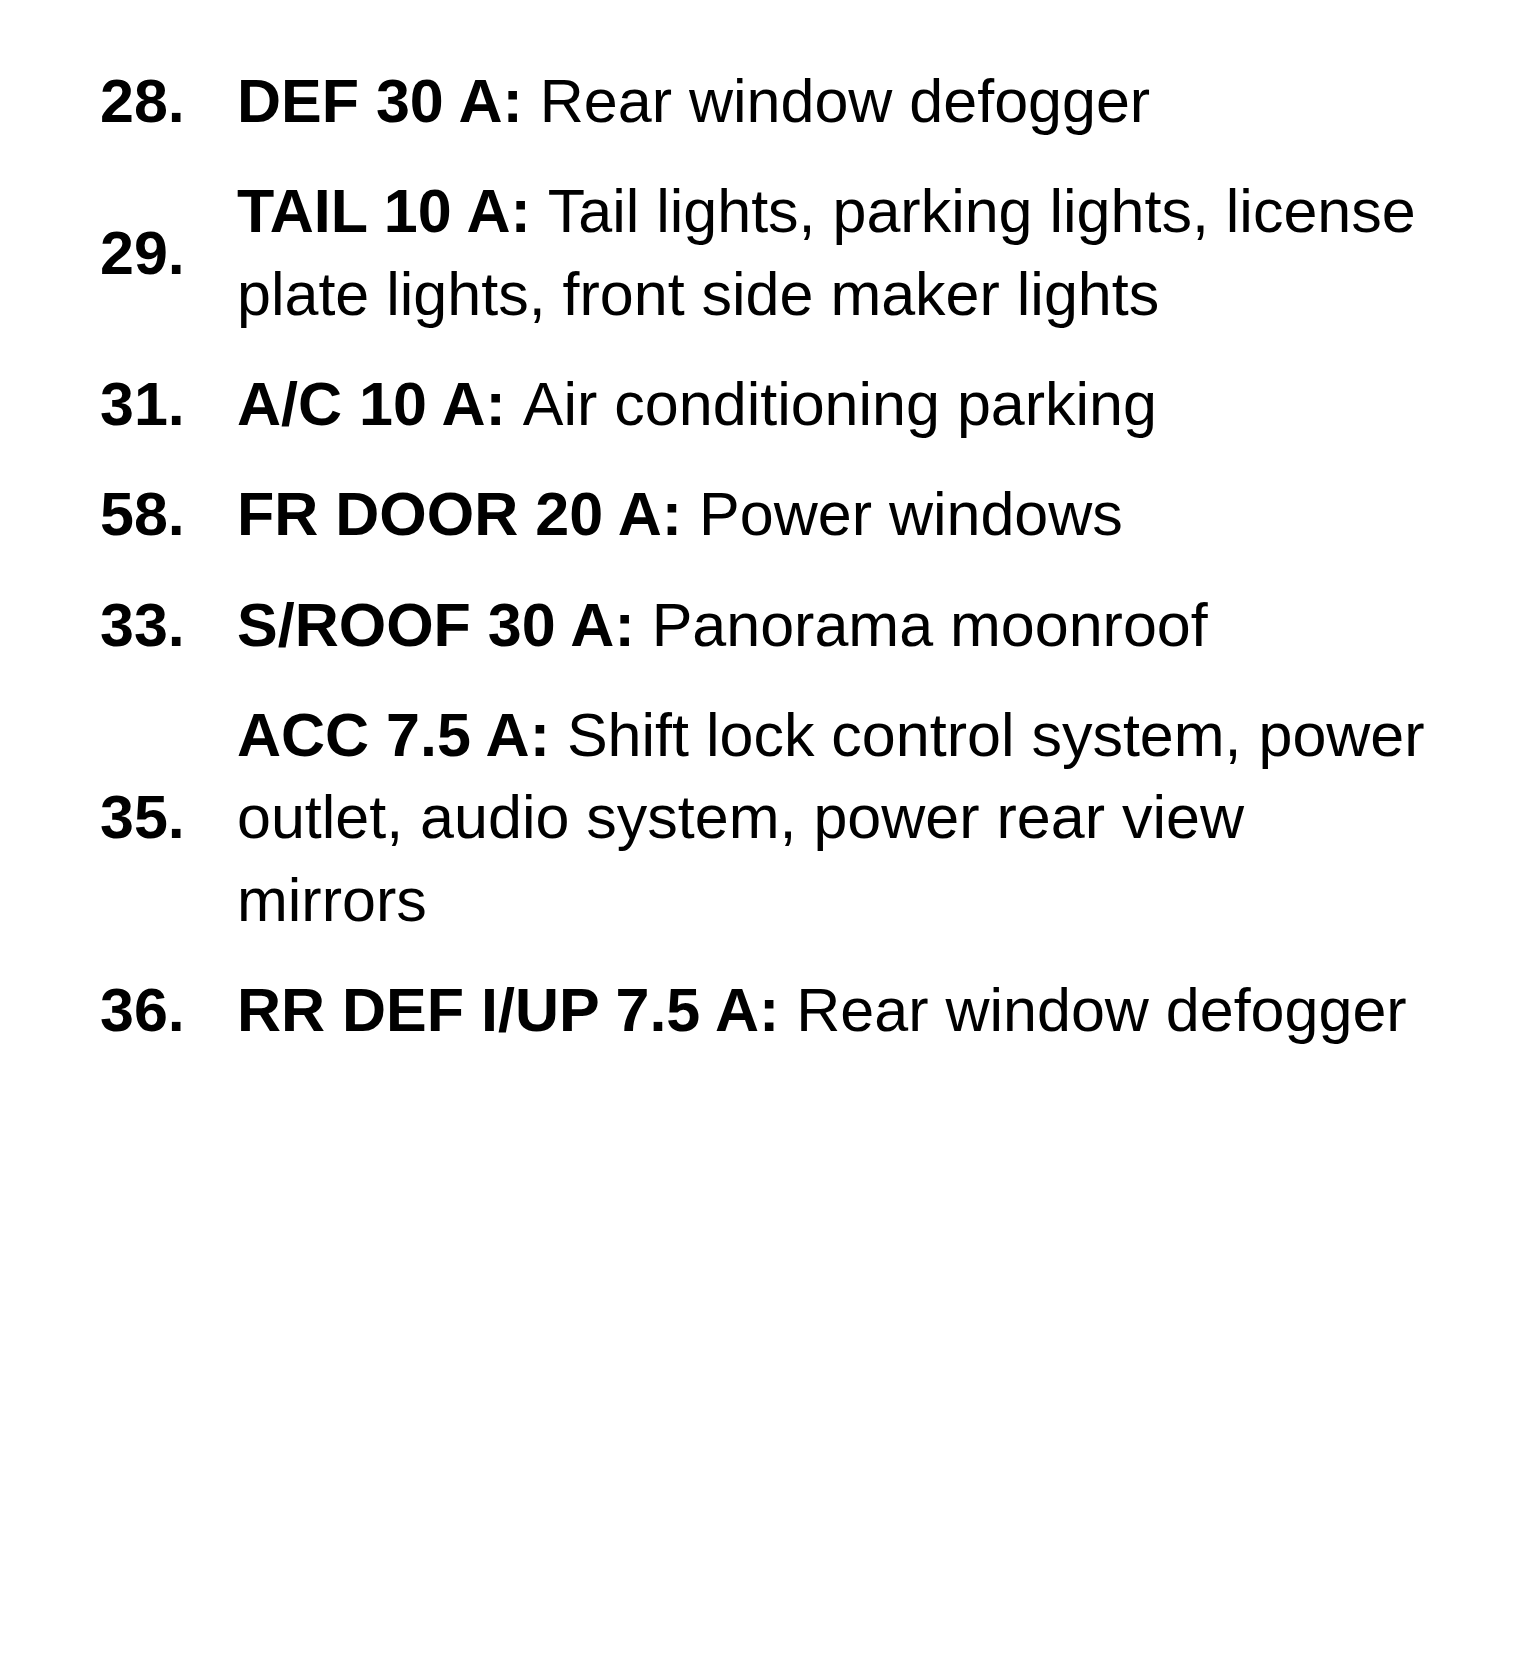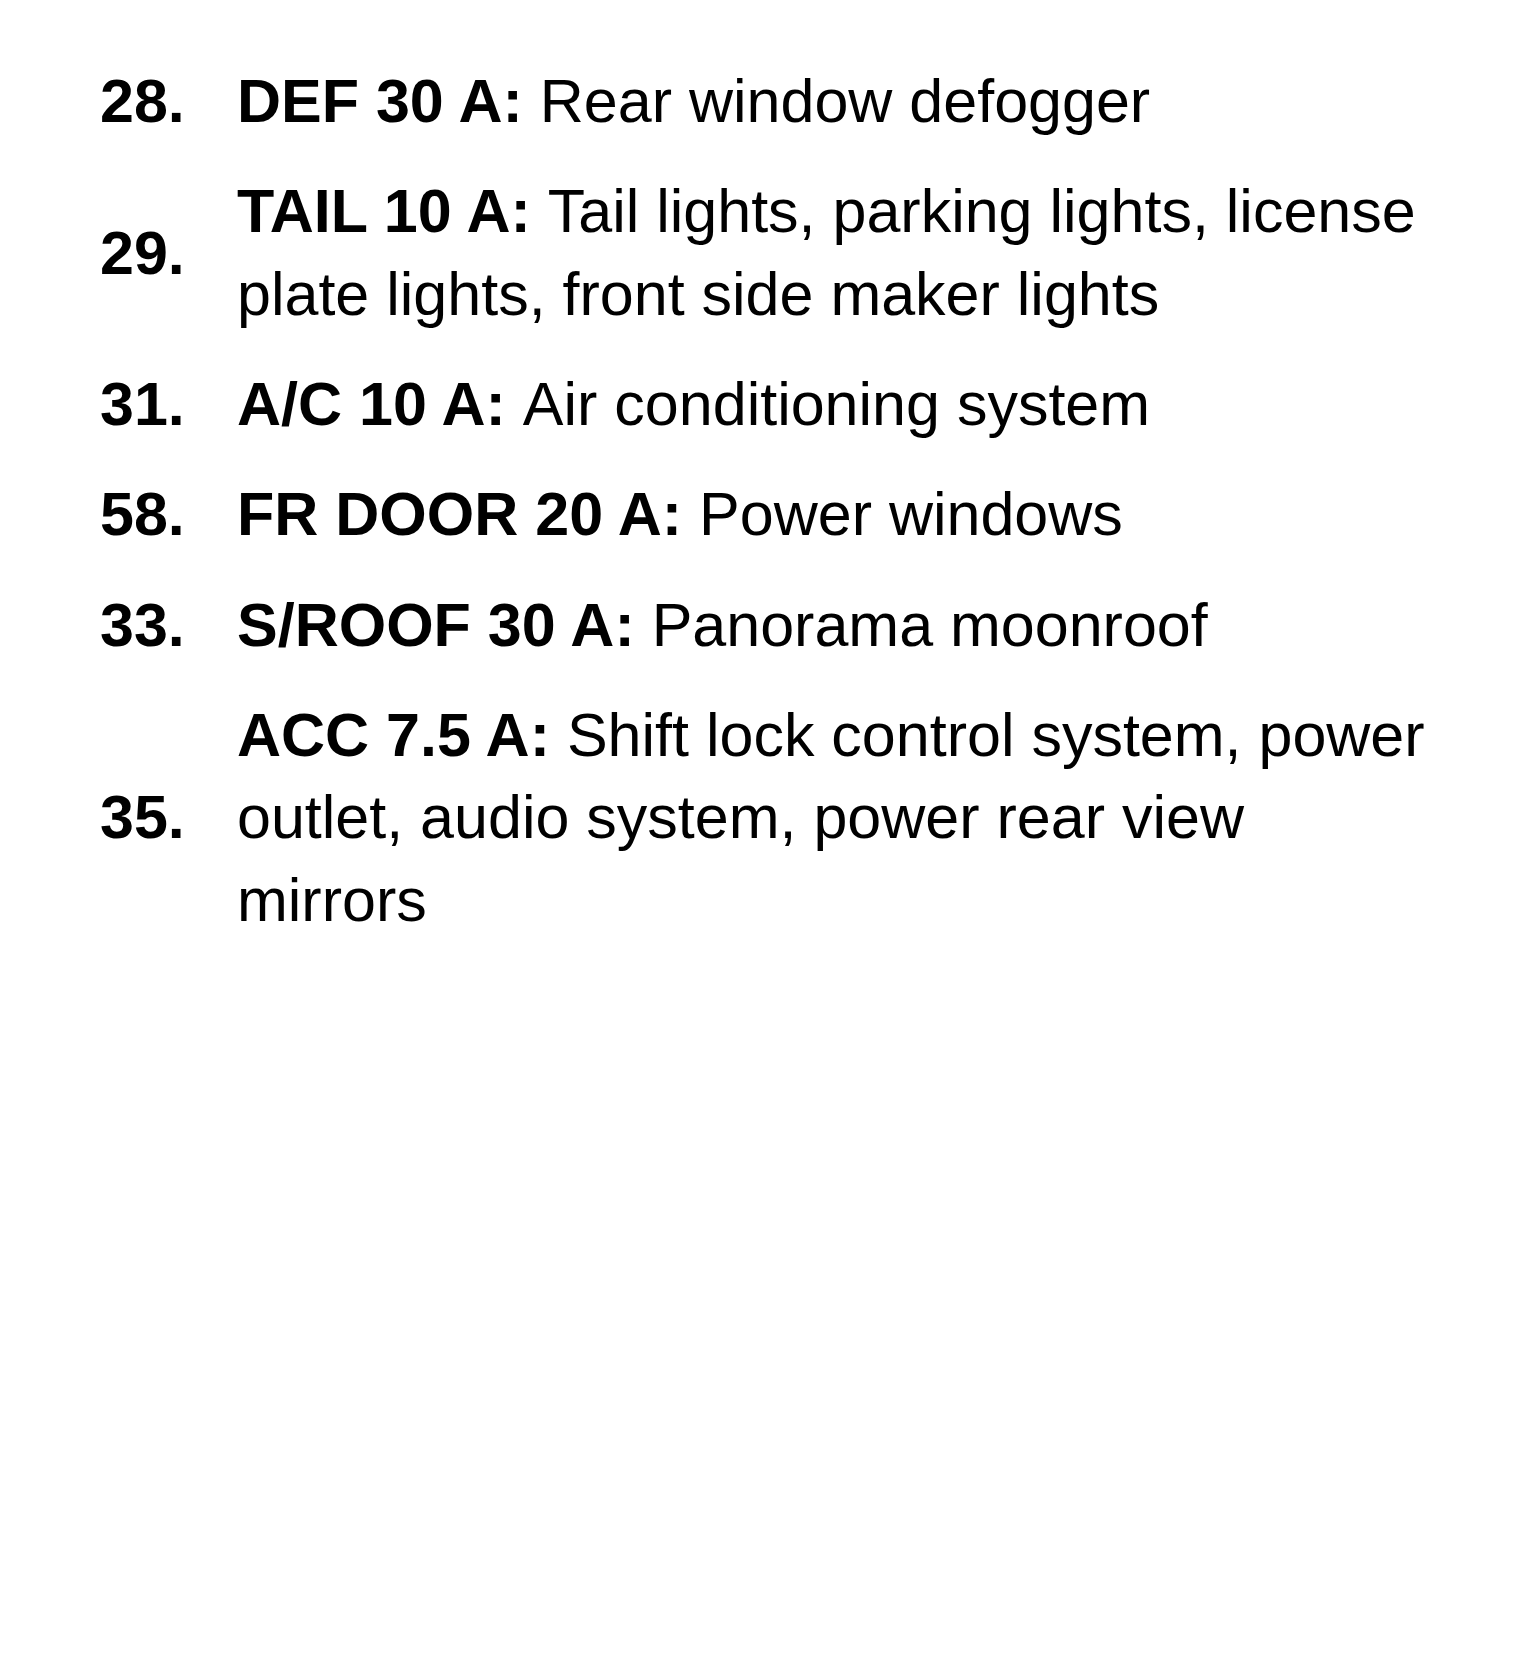--- a/index.html
+++ b/index.html
@@ -56,27 +56,31 @@
 <li class="fuse-item">
       <span class="fuse-number">28.</span>
       <div class="fuse-content"><span class="fuse-code">DEF 30 A: </span><span class="fuse-desc">Rear window defogger</span></div>
     </li>
     <li class="fuse-item">
       <span class="fuse-number">29.</span>
       <div class="fuse-content"><span class="fuse-code">TAIL 10 A: </span><span class="fuse-desc">Tail lights, parking lights, license plate lights, front side maker lights</span></div>
     </li>
     <li class="fuse-item">
       <span class="fuse-number">31.</span>
-      <div class="fuse-content"><span class="fuse-code">A/C 10 A: </span><span class="fuse-desc">Air conditioning system</span></div>
+      <div class="fuse-content"><span class="fuse-code">A/C 10 A: </span><span class="fuse-desc">Air conditioning parking</span></div>
     </li>
     <li class="fuse-item">
       <span class="fuse-number">58.</span>
       <div class="fuse-content"><span class="fuse-code">FR DOOR 20 A: </span><span class="fuse-desc">Power windows</span></div>
     </li>
     <li class="fuse-item">
       <span class="fuse-number">33.</span>
       <div class="fuse-content"><span class="fuse-code">S/ROOF 30 A: </span><span class="fuse-desc">Panorama moonroof</span></div>
     </li>
     <li class="fuse-item">
       <span class="fuse-number">35.</span>
       <div class="fuse-content"><span class="fuse-code">ACC 7.5 A: </span><span class="fuse-desc">Shift lock control system, power outlet, audio system, power rear view mirrors</span></div>
     </li>
+    <li class="fuse-item">
+      <span class="fuse-number">36.</span>
+      <div class="fuse-content"><span class="fuse-code">RR DEF I/UP 7.5 A: </span><span class="fuse-desc">Rear window defogger</span></div>
+    </li>
   </ul>
 
 </body></html>

